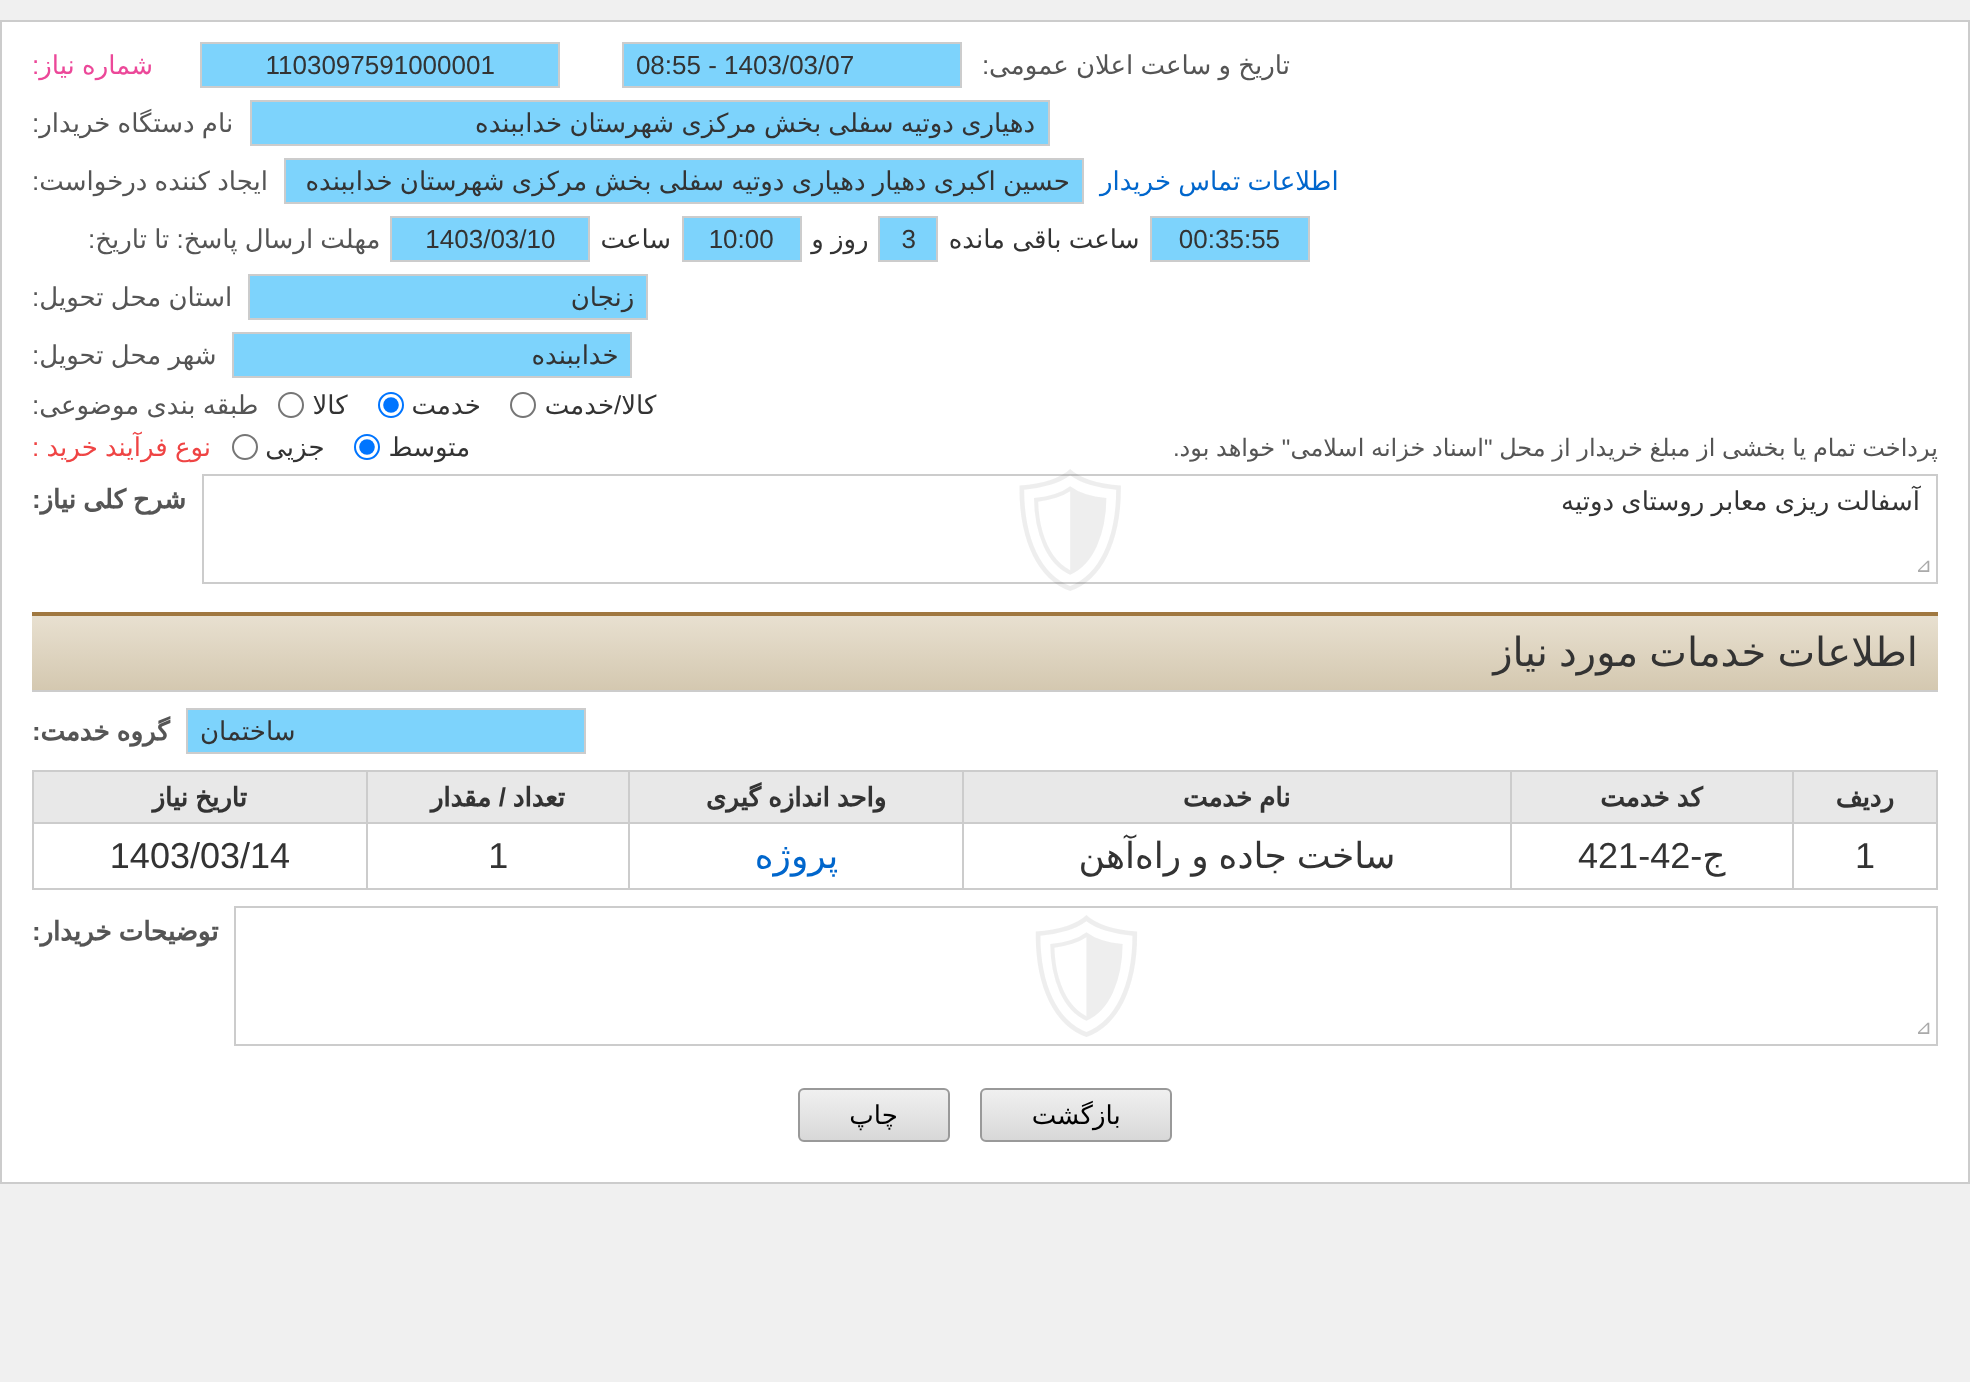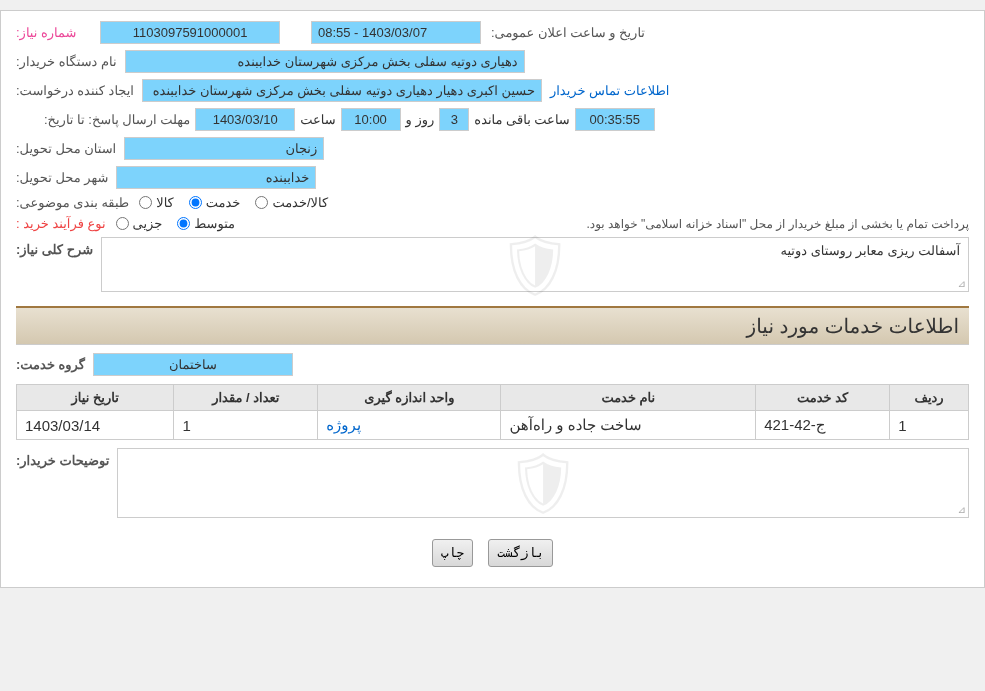--- a/index.html
+++ b/index.html
@@ -85,41 +85,41 @@
     table th {
       background: #e8e8e8;
       border: 1px solid #ccc;
       padding: 5px 8px;
       font-size: 13px;
       text-align: center;
     }
     table td {
       border: 1px solid #ccc;
       padding: 5px 8px;
-      font-size: 15px;
-      text-align: left;
+      font-size: 18px;
+      text-align: center;
     }
     table td a {
       color: #0066cc;
       text-decoration: none;
     }
     
     .btn-row {
       display: flex;
       justify-content: center;
       gap: 15px;
       margin: 15px 0 10px 0;
     }
     .btn {
-      padding: 5px 8px;
+      padding: 5px 25px;
       font-size: 13px;
       border: 1px solid #999;
       cursor: pointer;
       border-radius: 3px;
-      font-family: Liberation Mono, monospace;
+      font-family: Liberation Sans, sans-serif;
     }
     .btn-print {
       background: linear-gradient(to bottom, #f0f0f0, #d8d8d8);
     }
     .btn-back {
       background: linear-gradient(to bottom, #f0f0f0, #d8d8d8);
     }
     
     .description-box {
       position: relative;
@@ -245,21 +245,21 @@
         <span style="position:absolute;bottom:2px;right:2px;font-size:10px;color:#aaa;">⊿</span>
       </div>
       <span style="color:#555; white-space:nowrap; font-weight:bold; padding-top:5px;">شرح کلی نیاز:</span>
     </div>
 
     <div class="section-header">
       <span>اطلاعات خدمات مورد نیاز</span>
     </div>
 
     <div class="row" style="justify-content:flex-end; gap:8px; margin-bottom:6px;">
-      <div class="value-box" style="min-width:200px; text-align:center;">ساختمان</div>
+      <div class="value-box" style="min-width:200px; text-align:left;">ساختمان</div>
       <span style="color:#555; font-weight:bold;">گروه خدمت:</span>
     </div>
 
     <table>
       <thead>
         <tr>
           <th>ردیف</th>
           <th>کد خدمت</th>
           <th>نام خدمت</th>
           <th>واحد اندازه گیری</th>

